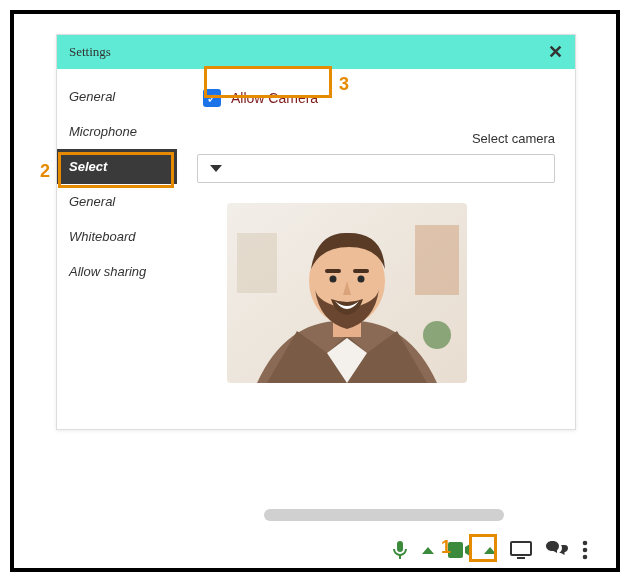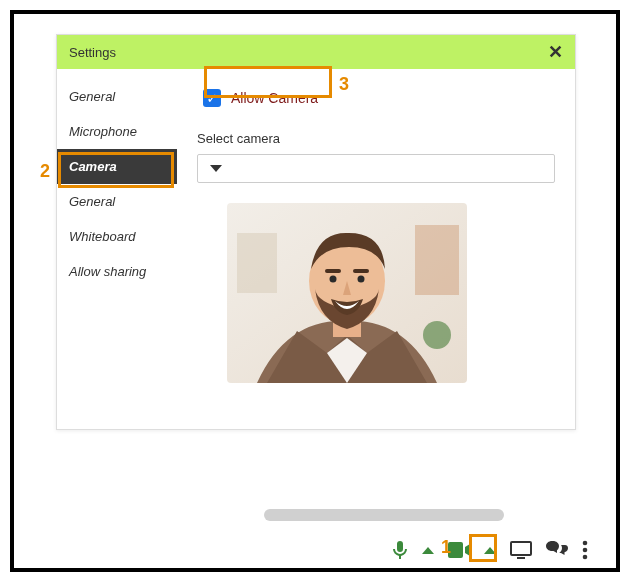--- a/index.html
+++ b/index.html
@@ -25,22 +25,23 @@
       top: 20px;
       width: 520px;
       border: 1px solid #ddd;
       background: #fff;
       box-shadow: 0 1px 4px rgba(0,0,0,0.08);
     }
     .panel-header {
       display: flex;
       align-items: center;
       justify-content: space-between;
-      background: #bef264;
+      background: #5eead4;
       padding: 8px 12px;
+      font-family: Liberation Serif, serif;
     }
     .panel-title {
       font-size: 13px;
       color: #333;
     }
     .close-btn {
       font-size: 18px;
       font-weight: bold;
       color: #333;
       cursor: pointer;
@@ -88,20 +89,21 @@
       font-size: 13px;
     }
     .allow-label {
       font-size: 14px;
       color: #7f1d1d;
     }
     .select-label {
       margin-top: 22px;
       font-size: 13px;
       color: #333;
+      text-align: right;
     }
     .select-box {
       margin-top: 8px;
       border: 1px solid #ccc;
       border-radius: 2px;
       padding: 10px 12px;
       display: flex;
       justify-content: space-between;
       align-items: center;
       font-size: 14px;
@@ -174,21 +176,21 @@
 
   <div class="settings-panel">
     <div class="panel-header">
       <span class="panel-title">Settings</span>
       <span class="close-btn">✕</span>
     </div>
     <div class="panel-body">
       <div class="sidebar">
         <div class="sidebar-item">General</div>
         <div class="sidebar-item">Microphone</div>
-        <div class="sidebar-item active">Camera</div>
+        <div class="sidebar-item active">Select</div>
         <div class="sidebar-item">General</div>
         <div class="sidebar-item">Whiteboard</div>
         <div class="sidebar-item">Allow sharing</div>
       </div>
       <div class="content">
         <div class="allow-row">
           <div class="checkbox">✓</div>
           <span class="allow-label">Allow Camera</span>
         </div>
         <div class="select-label">Select camera</div>

